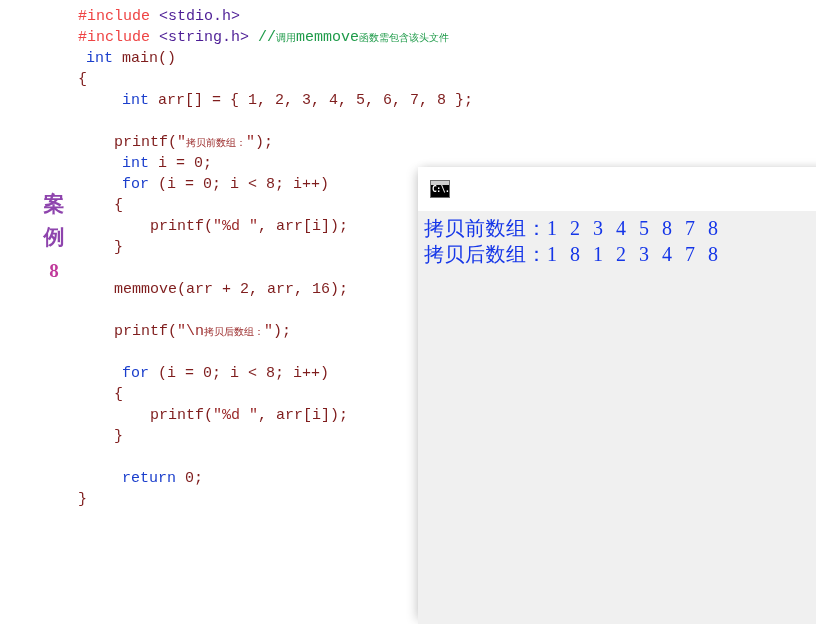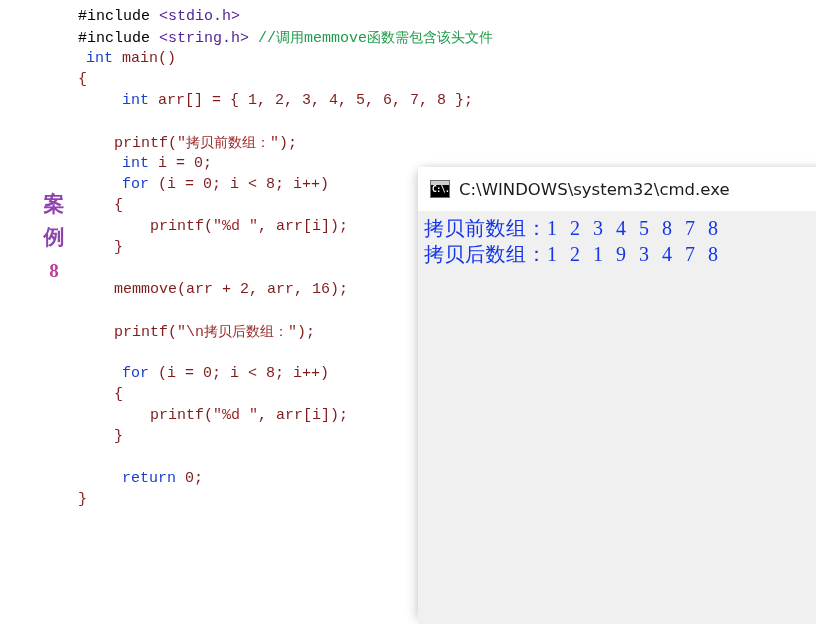--- a/index.html
+++ b/index.html
@@ -55,29 +55,29 @@
     font-family: "Liberation Mono", monospace;
     font-size: 15px;
     line-height: 21px;
     white-space: pre;
     color: #101010;
   }
   .code-line {
     height: 21px;
     white-space: pre;
   }
-  .tok-pre   { color: #000000; }            
+  .tok-pre   { color: #ef4444; }            
   .tok-kw    { color: #1a3ecc; margin-left: 8px; }            
   .tok-hdr   { color: #4c1d95; }            
   .tok-str   { color: #9b2b2b; }            
   .tok-cmt   { color: #1f9b4a; }            
   .tok-plain { color: #7f1d1d; }
   .cjk {
     font-family: "DejaVu Sans", sans-serif;
-    font-size: 14px;
+    font-size: 10px;
   }
 
   
   .console-window {
     position: absolute;
     left: 418px;
     top: 167px;
     width: 420px;
     height: 457px;
     background: #f0f0f0;
@@ -156,21 +156,20 @@
     <span class="cap-num">8</span>
   </div>
 
   <div class="code-listing" id="code-listing"><div class="code-line"><span class="tok-pre">#include </span><span class="tok-hdr">&lt;stdio.h&gt;</span></div><div class="code-line"><span class="tok-pre">#include </span><span class="tok-hdr">&lt;string.h&gt;</span><span class="tok-plain"> </span><span class="tok-cmt">//</span><span class="tok-cmt cjk">调用</span><span class="tok-cmt">memmove</span><span class="tok-cmt cjk">函数需包含该头文件</span></div><div class="code-line"><span class="tok-kw">int</span><span class="tok-plain"> main()</span></div><div class="code-line"><span class="tok-plain">{</span></div><div class="code-line"><span class="tok-plain">    </span><span class="tok-kw">int</span><span class="tok-plain"> arr[] = { 1, 2, 3, 4, 5, 6, 7, 8 };</span></div><div class="code-line">&nbsp;</div><div class="code-line"><span class="tok-plain">    printf(</span><span class="tok-str">"</span><span class="tok-str cjk">拷贝前数组：</span><span class="tok-str">"</span><span class="tok-plain">);</span></div><div class="code-line"><span class="tok-plain">    </span><span class="tok-kw">int</span><span class="tok-plain"> i = 0;</span></div><div class="code-line"><span class="tok-plain">    </span><span class="tok-kw">for</span><span class="tok-plain"> (i = 0; i &lt; 8; i++)</span></div><div class="code-line"><span class="tok-plain">    {</span></div><div class="code-line"><span class="tok-plain">        printf(</span><span class="tok-str">"%d "</span><span class="tok-plain">, arr[i]);</span></div><div class="code-line"><span class="tok-plain">    }</span></div><div class="code-line">&nbsp;</div><div class="code-line"><span class="tok-plain">    memmove(arr + 2, arr, 16);</span></div><div class="code-line">&nbsp;</div><div class="code-line"><span class="tok-plain">    printf(</span><span class="tok-str">"\n</span><span class="tok-str cjk">拷贝后数组：</span><span class="tok-str">"</span><span class="tok-plain">);</span></div><div class="code-line">&nbsp;</div><div class="code-line"><span class="tok-plain">    </span><span class="tok-kw">for</span><span class="tok-plain"> (i = 0; i &lt; 8; i++)</span></div><div class="code-line"><span class="tok-plain">    {</span></div><div class="code-line"><span class="tok-plain">        printf(</span><span class="tok-str">"%d "</span><span class="tok-plain">, arr[i]);</span></div><div class="code-line"><span class="tok-plain">    }</span></div><div class="code-line">&nbsp;</div><div class="code-line"><span class="tok-plain">    </span><span class="tok-kw">return</span><span class="tok-plain"> 0;</span></div><div class="code-line"><span class="tok-plain">}</span></div></div>
 
   <div class="console-window">
     <div class="console-titlebar">
       <span class="cmd-icon">
         <span class="cmd-glyph">C:\.</span>
       </span>
-      <span class="console-title-text">C:\WINDOWS\system32\cmd.exe</span>
     </div>
     <div class="console-body" id="console-output">
         <div class="console-line"><span>拷贝前数组：</span><span class="nums">1 2 3 4 5 8 7 8</span></div>
-        <div class="console-line"><span>拷贝后数组：</span><span class="nums">1 2 1 9 3 4 7 8</span></div>
+        <div class="console-line"><span>拷贝后数组：</span><span class="nums">1 8 1 2 3 4 7 8</span></div>
       </div>
   </div>
 
 </div>
 
 </body></html>

